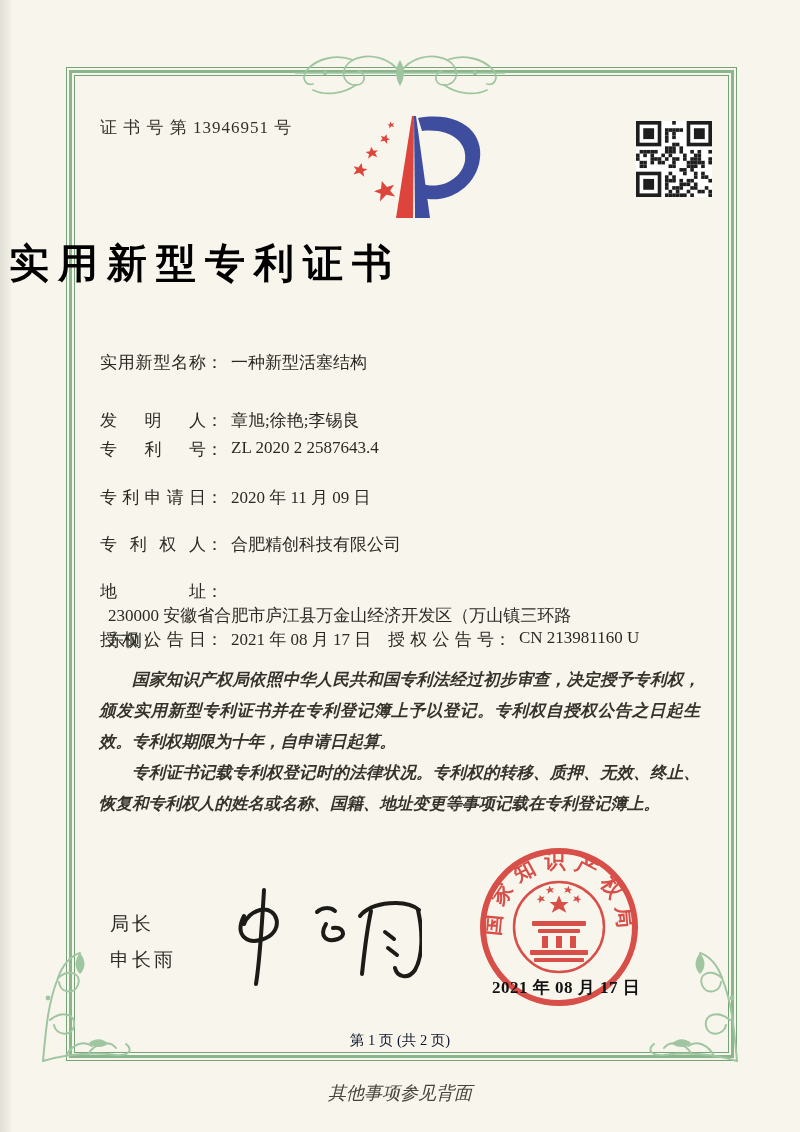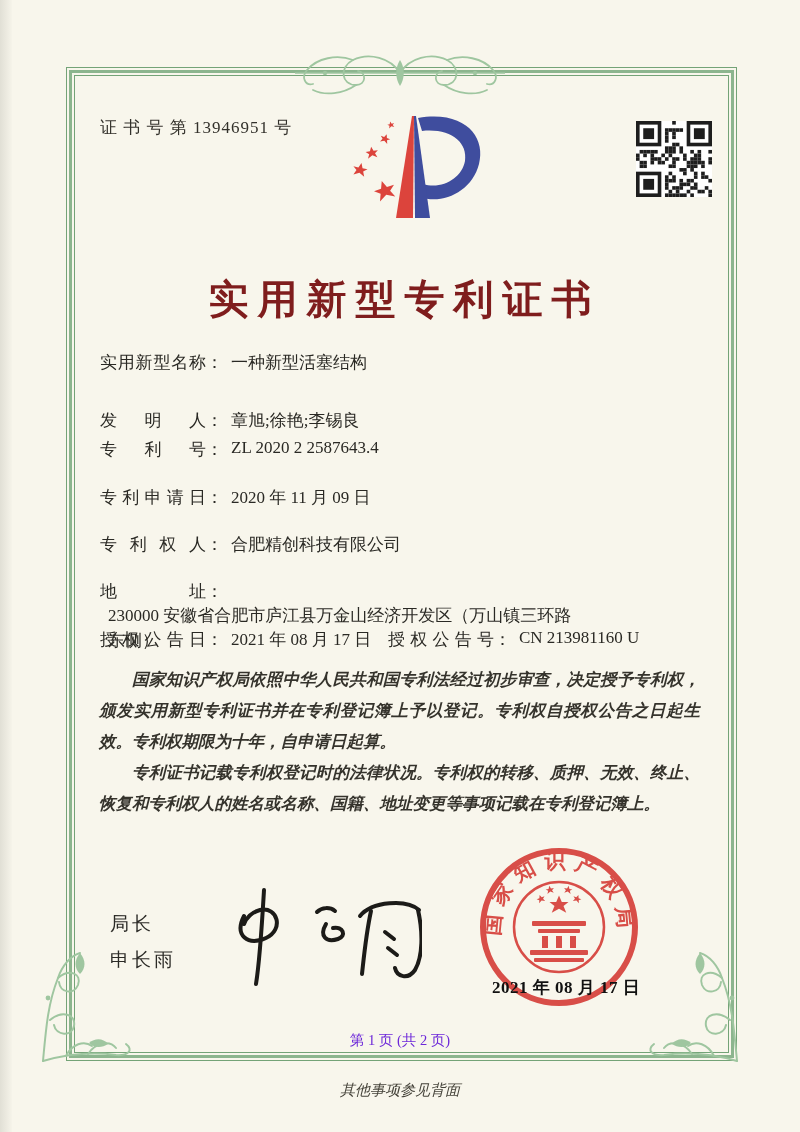--- a/index.html
+++ b/index.html
@@ -10,42 +10,42 @@
   }
   .edge-shade{position:absolute;left:0;top:0;bottom:0;width:12px;
     background:linear-gradient(90deg,rgba(120,120,110,0.18),rgba(120,120,110,0.02));}
   
   .frame{position:absolute;left:66px;top:67px;width:671px;height:994px;
     border:1px solid #74a377;padding:2px;box-sizing:border-box;}
   .frame-mid{width:100%;height:100%;border:3px solid #8cb58e;padding:2px;box-sizing:border-box;}
   .frame-inner{width:100%;height:100%;border:1px solid #74a377;box-sizing:border-box;}
   .abs{position:absolute;}
   .cert-number{left:100px;top:116px;font-size:17px;letter-spacing:1px;color:#33312b;}
-  .doc-title{left:0;right:0;top:236px;text-align:center;font-size:40px;
-    letter-spacing:9px;padding-left:9px;font-weight:600;color:#7f1d1d;margin-top:36px;}
+  .doc-title{left:0;right:0;top:236px;font-size:40px;
+    letter-spacing:9px;padding-left:9px;font-weight:600;color:#000000;}
   .field-row{left:100px;font-size:17px;white-space:nowrap;}
   .field-label{display:inline-block;width:106px;text-align:justify;text-align-last:justify;vertical-align:top;}
   .field-colon{vertical-align:top;}
   .field-value{display:inline-block;margin-left:8px;vertical-align:top;}
   .row-0{top:351px;} .row-1{top:409px;} .row-2{top:438px;}
   .row-3{top:486px;} .row-4{top:533px;}
   .row-5{top:580px;white-space:normal;width:600px;}
   .row-5 .field-value{width:472px;line-height:25px;}
   .grant-date-row{left:100px;top:628px;font-size:17px;}
   .grant-no-row{left:388px;top:628px;font-size:17px;}
   .paras{left:99px;top:664px;width:601px;font-size:16.5px;line-height:31px;
     font-style:italic;color:#35332c;text-align:justify;font-weight:bold;}
   .paras p{margin:0;text-indent:2em;}
   .signer-title{left:110px;top:911px;font-family:"Liberation Sans","DejaVu Sans",sans-serif;
     font-size:19px;letter-spacing:3px;color:#2b2a26;}
   .signer-name{left:110px;top:947px;font-family:"Liberation Sans","DejaVu Sans",sans-serif;
     font-size:19px;letter-spacing:3px;color:#2b2a26;}
   .seal-date{left:492px;top:976px;font-size:17px;font-weight:600;letter-spacing:0.5px;color:#111;}
-  .page-info{left:0;right:0;top:1031px;text-align:center;font-size:14.5px;color:#6d28d9;}
-  .back-note{left:0;right:0;top:1081px;text-align:center;font-size:15px;
+  .page-info{left:0;right:0;top:1031px;text-align:center;font-size:14.5px;color:#0f172a;}
+  .back-note{left:0;right:0;top:1081px;text-align:center;font-size:18px;
     font-style:italic;color:#45433a;}
   svg{display:block;}
 </style>
 </head>
 <body>
 
 <div class="page">
   <div class="edge-shade"></div>
 
   <div class="frame">

